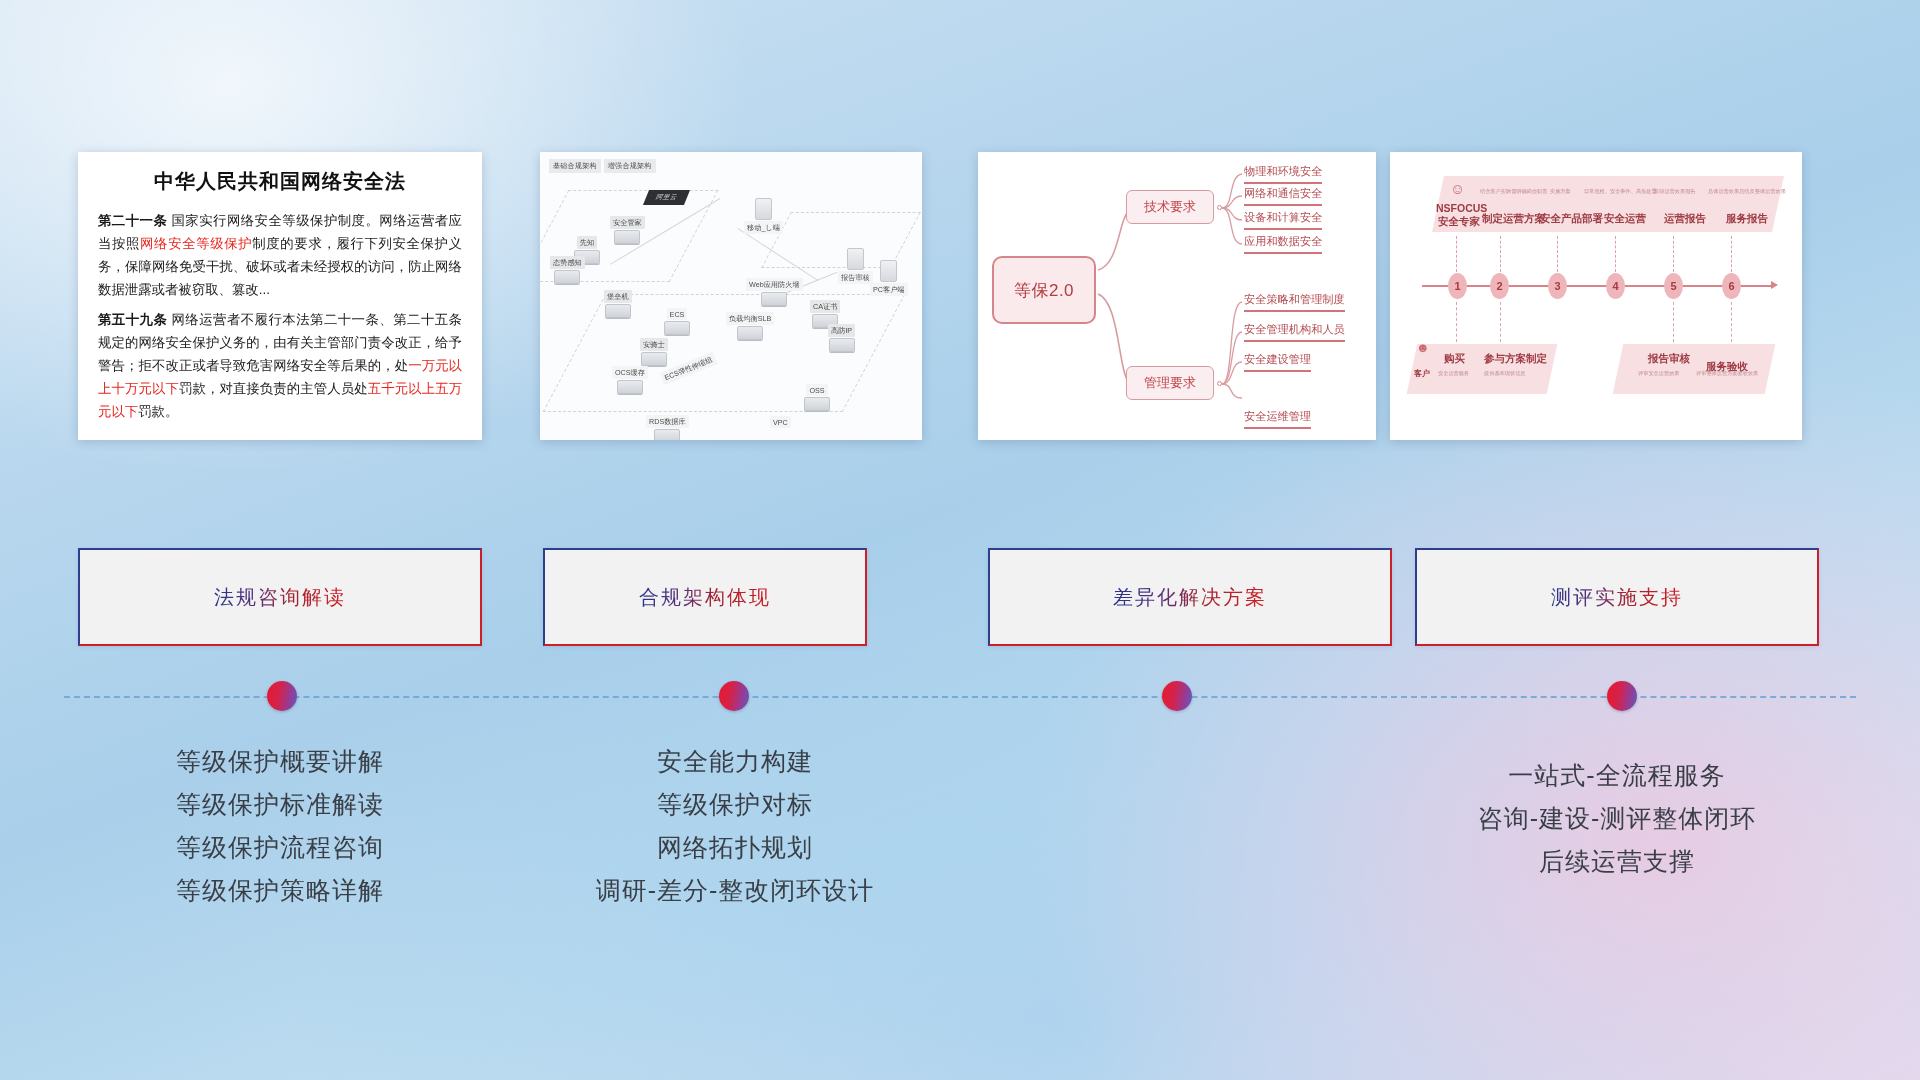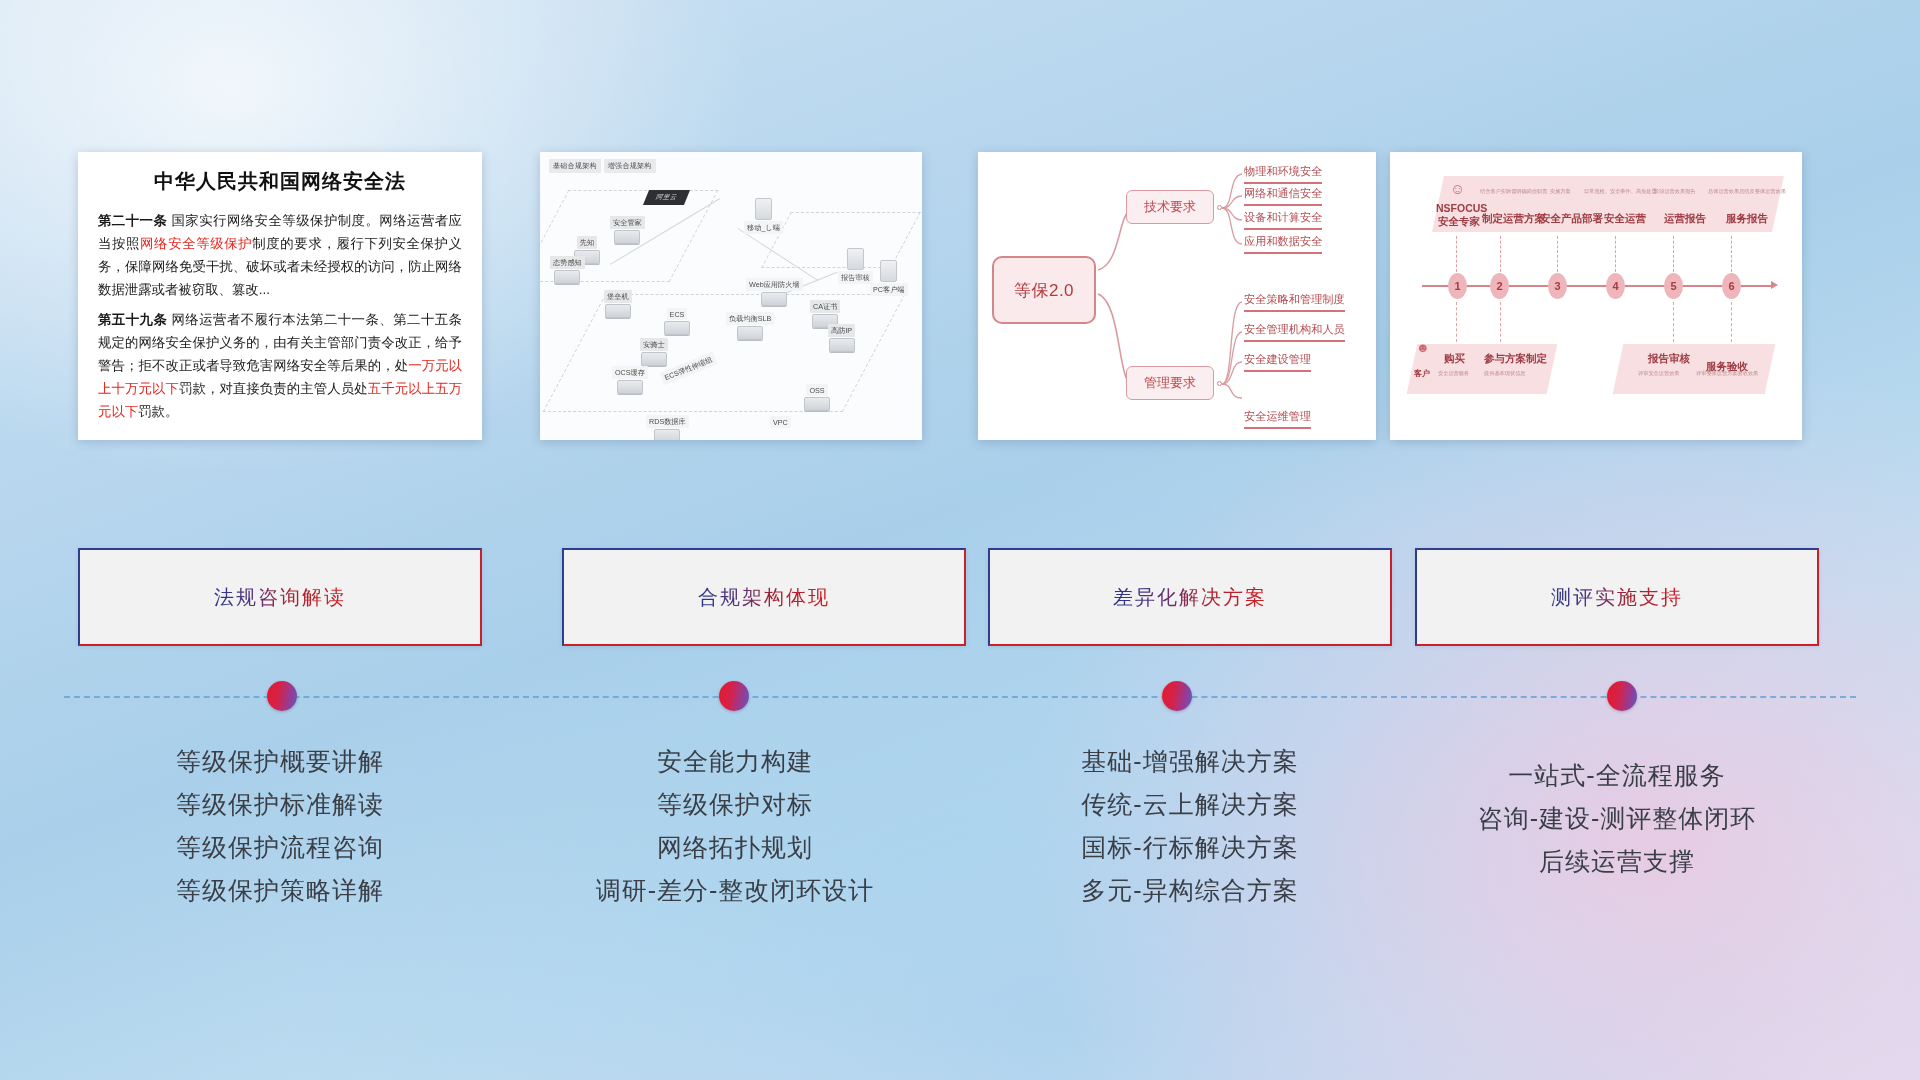--- a/index.html
+++ b/index.html
@@ -136,21 +136,21 @@
     display:flex; align-items:center; justify-content:center;
     box-shadow:0 1px 4px rgba(40,70,110,.10);
   }
   .title-box span {
     font-size:20px; font-weight:500; letter-spacing:2px;
     background:linear-gradient(90deg,#27348c 0%, #5a3478 32%, #a52230 58%, #cf1f26 100%);
     -webkit-background-clip:text; background-clip:text; color:transparent;
     -webkit-text-fill-color:transparent;
   }
   .title-box.t1 { left:78px;   width:404px; }
-  .title-box.t2 { left:562px;  width:404px; }
+  .title-box.t2 { left:543px;  width:324px; }
   .title-box.t3 { left:988px;  width:404px; }
   .title-box.t4 { left:1415px; width:404px; }
 
   
   .tl { position:absolute; top:695px; left:64px; width:1792px; height:4px; }
   .tl-line {
     position:absolute; top:1px; left:0; width:100%; height:0;
     border-top:2.5px dashed #6fa3d6; opacity:.85;
   }
   .tl-dot {
@@ -405,24 +405,18 @@
     <li>等级保护标准解读</li>
     <li>等级保护流程咨询</li>
     <li>等级保护策略详解</li>
   </ul>
   <ul class="list l2">
     <li>安全能力构建</li>
     <li>等级保护对标</li>
     <li>网络拓扑规划</li>
     <li>调研-差分-整改闭环设计</li>
   </ul>
-  <ul class="list l3">
-    <li>基础-增强解决方案</li>
-    <li>传统-云上解决方案</li>
-    <li>国标-行标解决方案</li>
-    <li>多元-异构综合方案</li>
-  </ul>
   <ul class="list l4">
     <li>一站式-全流程服务</li>
     <li>咨询-建设-测评整体闭环</li>
     <li>后续运营支撑</li>
   </ul>
 </div>
 
 </body></html>

